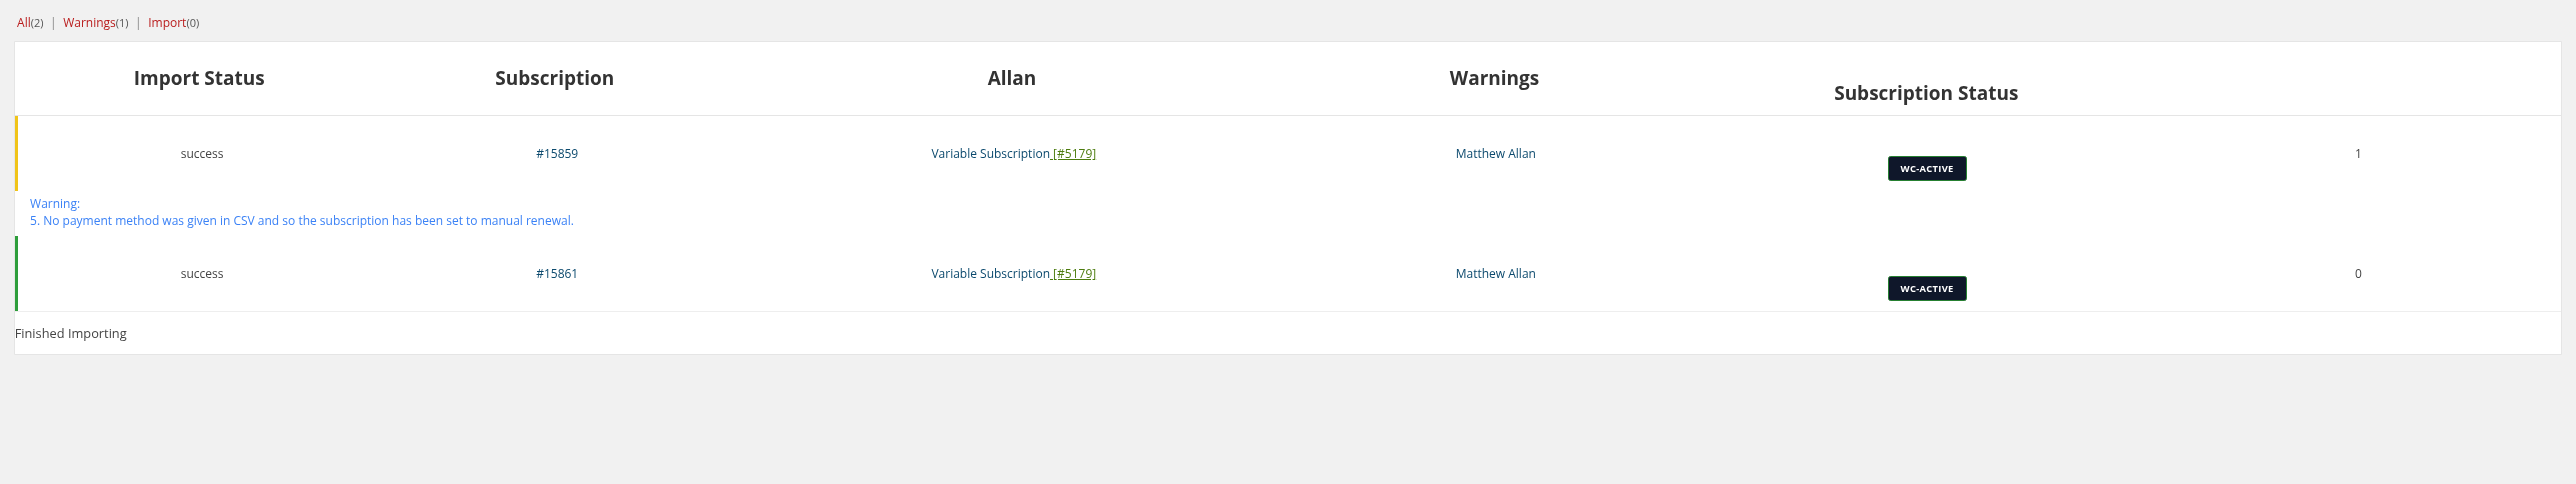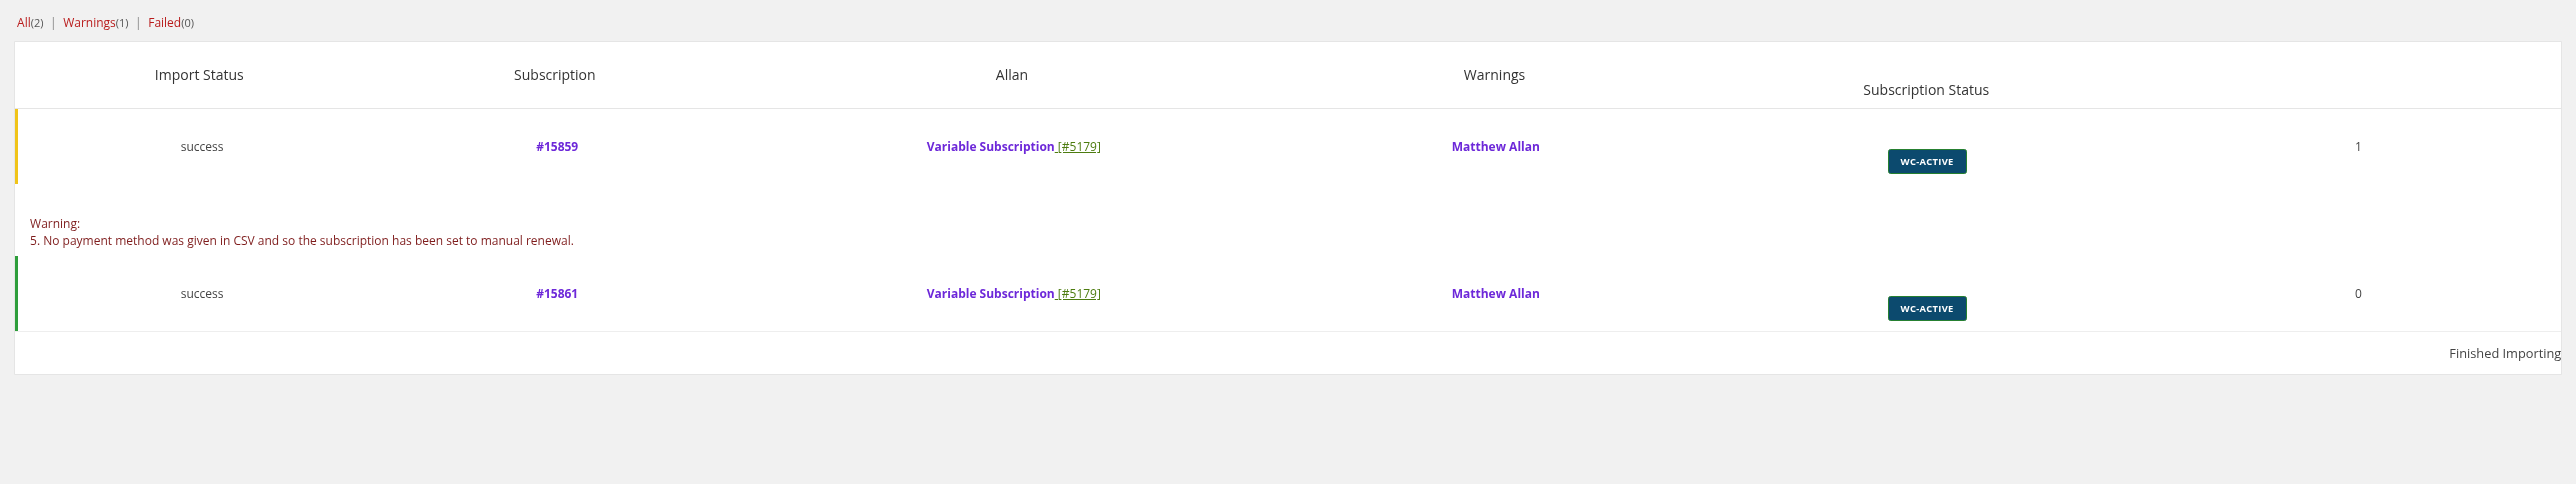--- a/index.html
+++ b/index.html
@@ -33,77 +33,76 @@
     border: 0.9px solid #e5e5e5;
     border-radius: 0.9px;
   }
   .head-row, .data-row {
     display: flex;
     align-items: center;
   }
   .head-row {
     border-bottom: 0.9px solid #e5e5e5;
     padding: 8.5px 0 8.5px 6.8px;
-    font-size: 14px;
+    font-size: 19px;
     color: #333;
+    font-weight: bold;
   }
   .data-row {
     padding: 10.2px 0 10.2px 6.8px;
     border-left: 3.4px solid transparent;
     position: relative;
   }
   .row-warning { border-left-color: #f0c419; }
   .row-success { border-left-color: #2e9e3b; }
   .col { text-align: center; padding: 0 5.1px; }
   .c1 { width: 14%; }
   .c2 { width: 14%; }
   .c3 { width: 22%; }
   .c4 { width: 16%; }
   .c5 { width: 18%; margin-top: 30px; }
   .c6 { width: 16%; }
   .link {
-    color: #6d28d9;
+    color: #0c4a6e;
     cursor: pointer;
-    font-weight: bold;
   }
   .muted { color: #4d7c0f; text-decoration: underline; }
   .status-badge {
     display: inline-block;
-    background: #0c4a6e;
+    background: #0f172a;
     color: #fff;
     font-weight: 700;
     font-size: 9.4px;
     padding: 5.1px 12px;
     border-radius: 2.6px;
     letter-spacing: 0.3px;
     border: 0.9px solid #268031;
   }
   .warning-block {
     padding: 3.4px 10.2px 6.8px 15.4px;
-    color: #7f1d1d;
+    color: #3b82f6;
     font-size: 12px;
-    margin-top: 27px;
   }
   .footer-row {
-    text-align: right;
+    text-align: left;
     padding: 12px 0;
     border-top: 0.9px solid #eee;
     font-size: 12.8px;
     color: #444;
   }
 </style>
 </head>
 <body>
 
 <div class="filter-bar">
   <span class="filter-link">All</span><span class="filter-count">(2)</span>
   <span class="filter-sep"> | </span>
   <span class="filter-link">Warnings</span><span class="filter-count">(1)</span>
   <span class="filter-sep"> | </span>
-  <span class="filter-link">Failed</span><span class="filter-count">(0)</span>
+  <span class="filter-link">Import</span><span class="filter-count">(0)</span>
 </div>
 
 <div class="table-wrap">
 
   <div class="head-row">
     <div class="col c1">Import Status</div>
     <div class="col c2">Subscription</div>
     <div class="col c3">Allan</div>
     <div class="col c4">Warnings</div>
     <div class="col c5">Subscription Status</div>

